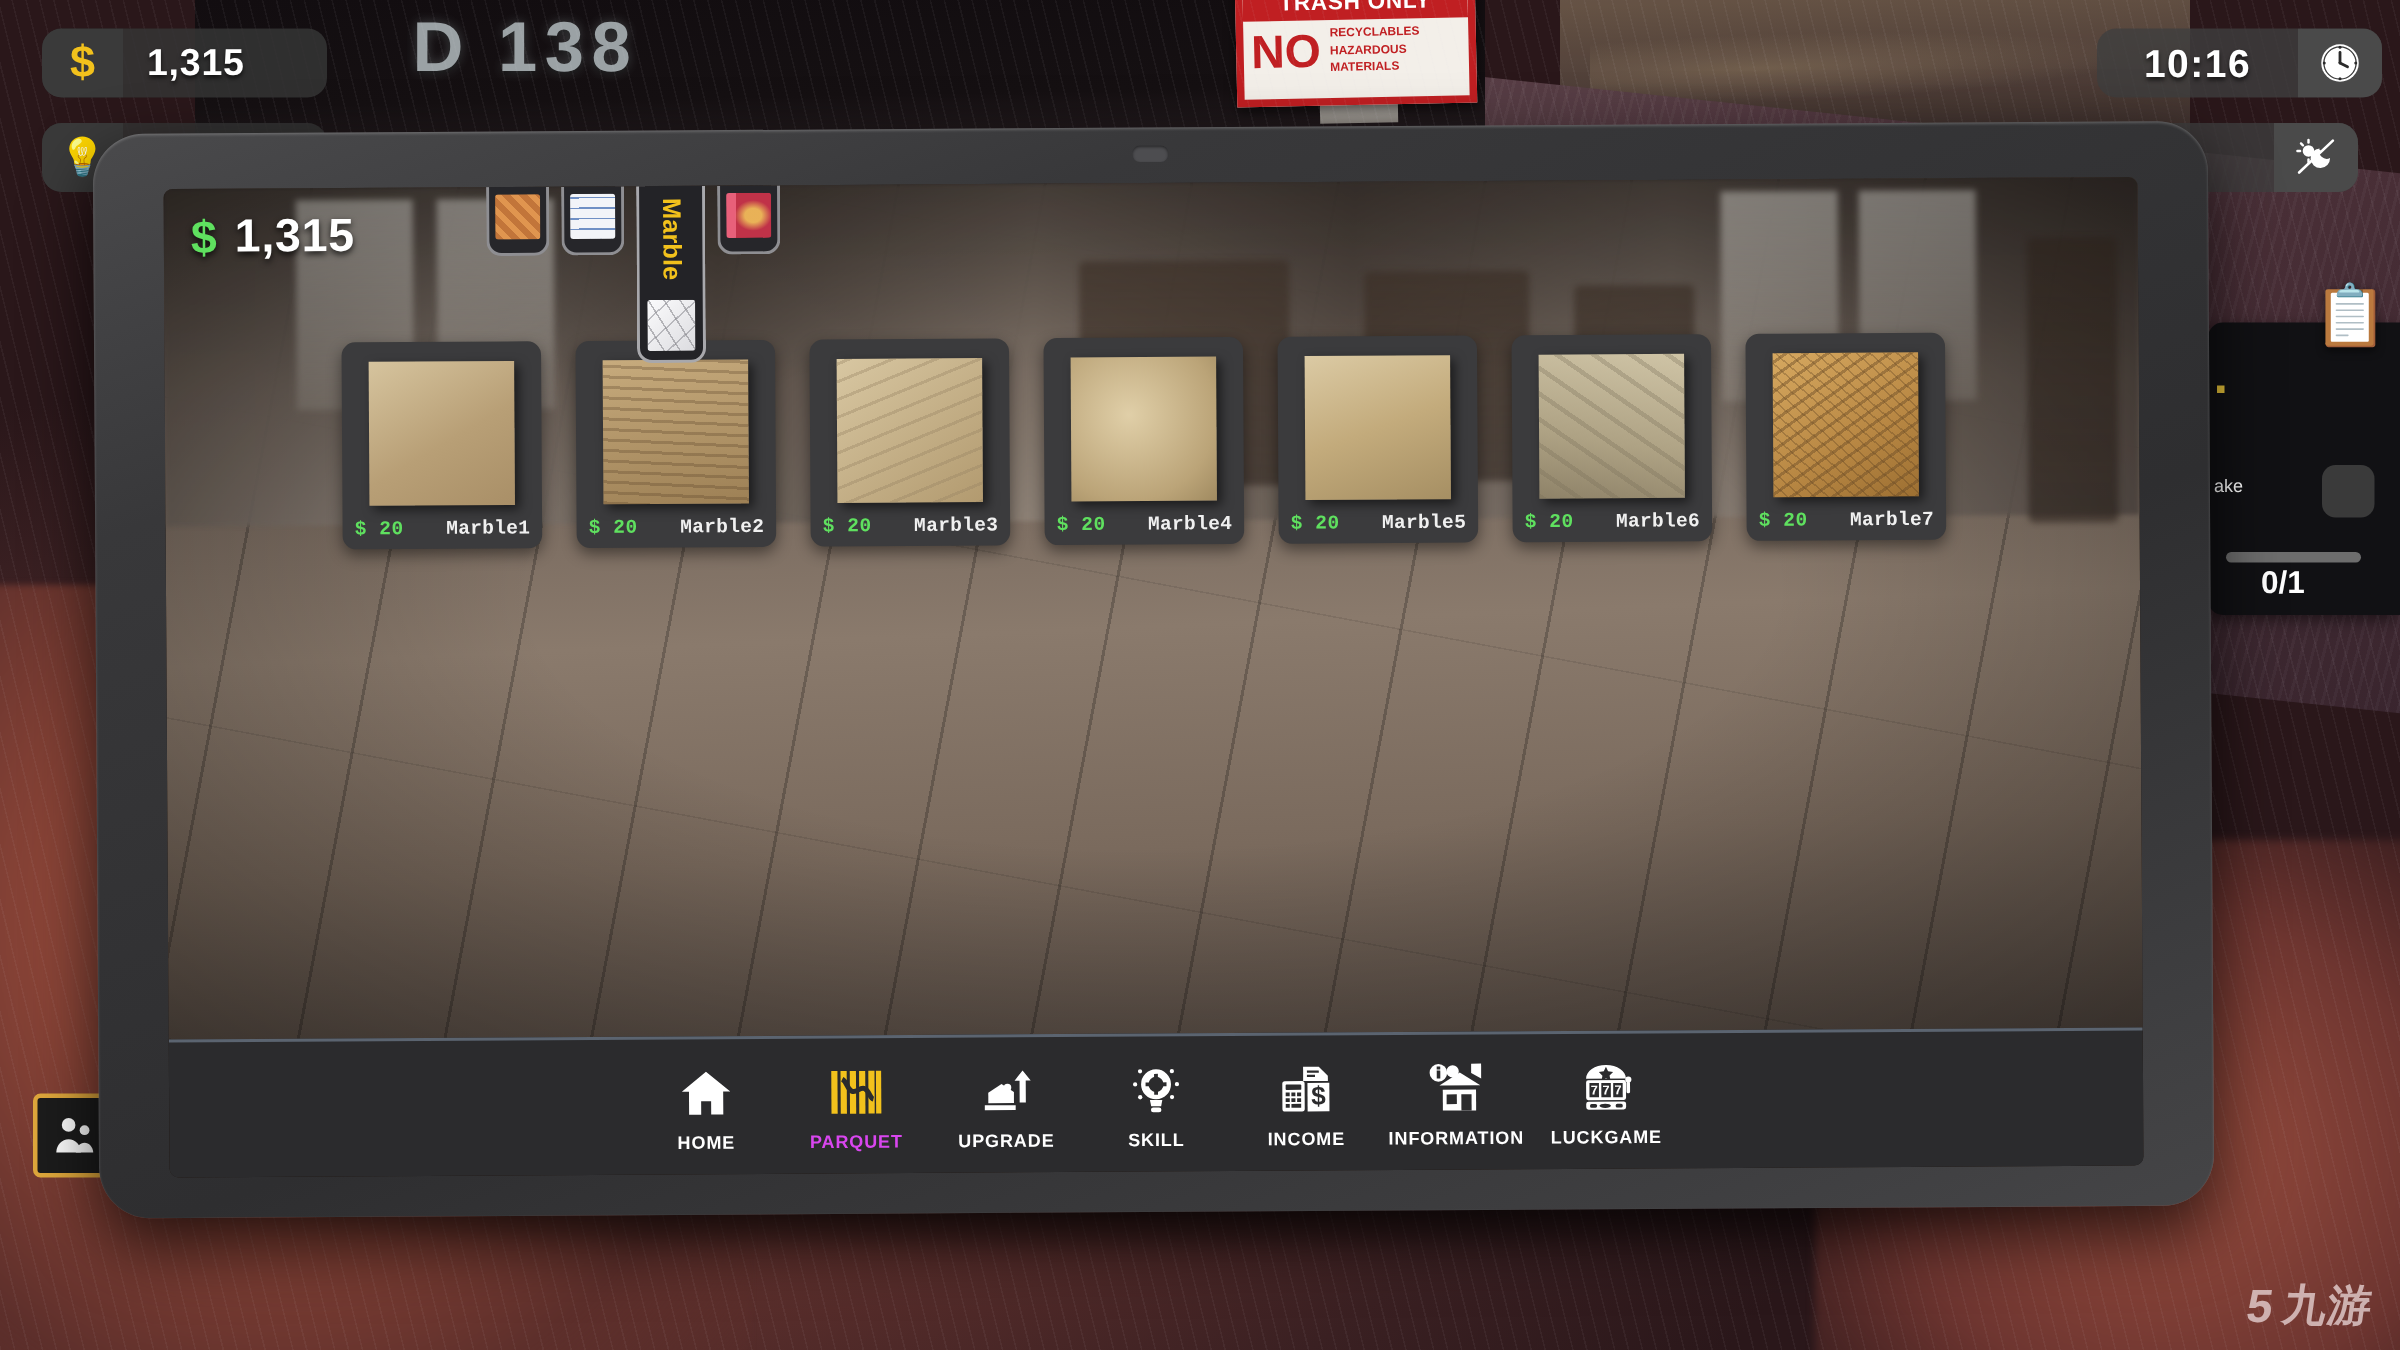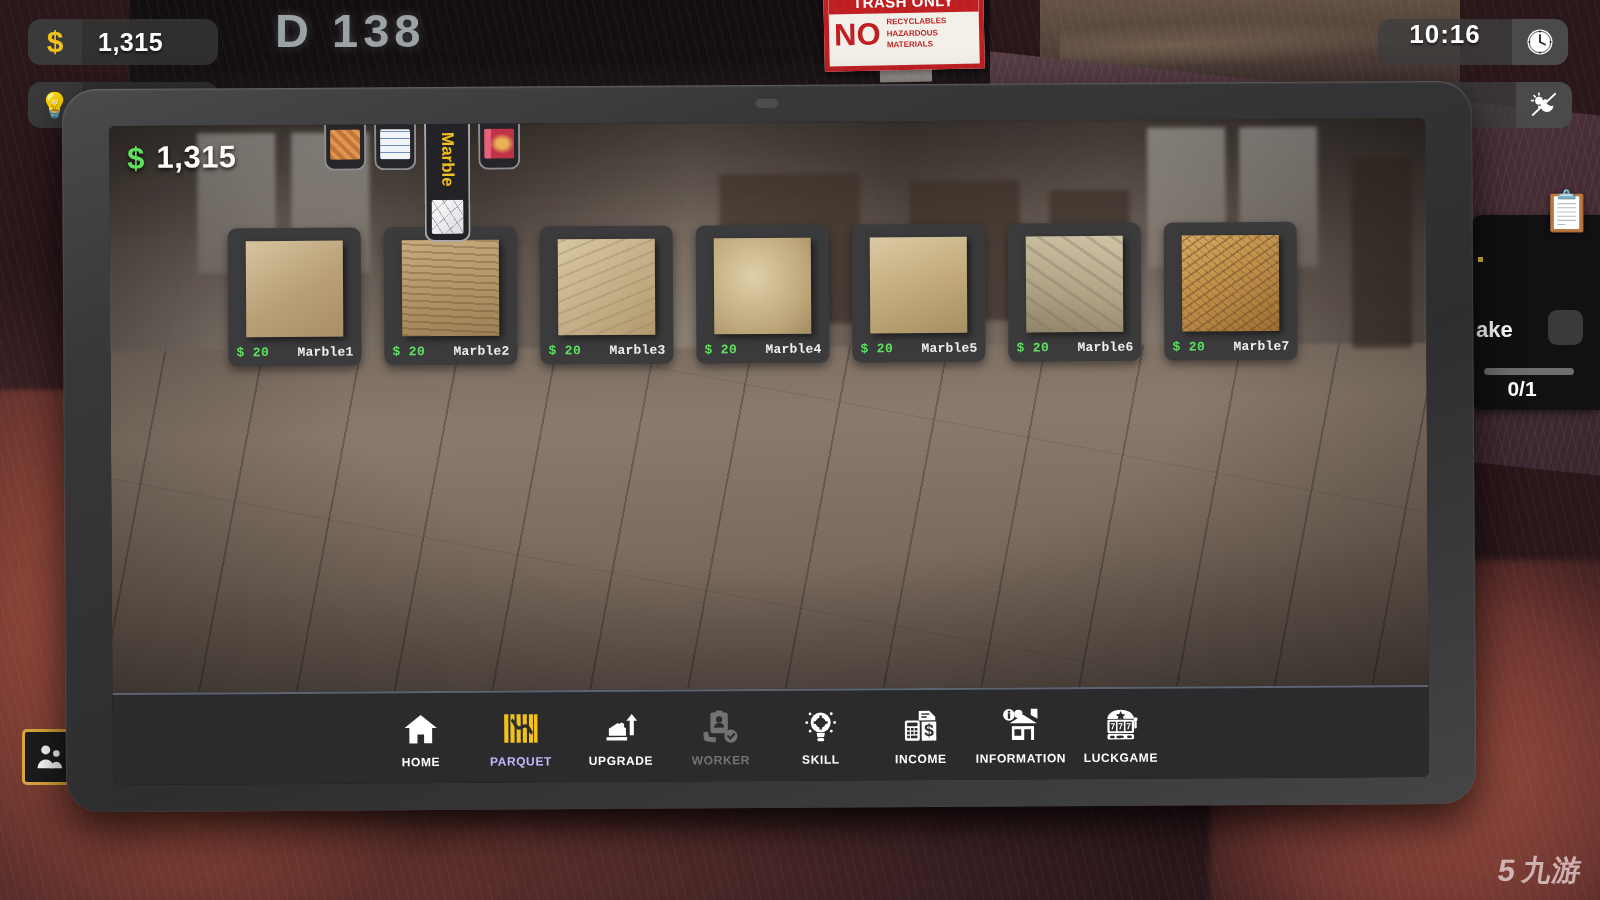--- a/index.html
+++ b/index.html
@@ -95,22 +95,22 @@
     border-radius:13px 0 0 13px; flex:0 0 auto;
   }
   .hud-val {
     color:#fff; font-size:25px; font-weight:700; letter-spacing:.5px;
     padding-left:16px; text-shadow:0 2px 3px rgba(0,0,0,.65);
   }
   .dollar-yellow { color:#f2c11c; font-size:30px; font-weight:700; line-height:1; }
   .bulb-glyph { font-size:25px; line-height:1; }
 
   #hud-clock {
-    position:absolute; right:32px; top:19px; height:46px; width:190px;
-    display:flex; justify-content:flex-end;
+    position:absolute; right:12px; top:19px; height:46px; width:190px;
+    display:flex; align-items:center; justify-content:flex-end;
     background:rgba(62,62,62,.8); border-radius:13px; overflow:hidden;
   }
   #hud-clock .t {
     color:#fff; font-size:26px; font-weight:700; letter-spacing:1px;
     flex:1 1 auto; text-align:center; text-shadow:0 2px 3px rgba(0,0,0,.65);
   }
   .hud-icon-box-r {
     width:56px; height:46px; background:#4a4a4a;
     display:flex; align-items:center; justify-content:center; flex:0 0 auto;
   }
@@ -131,21 +131,21 @@
   }
   #quest-panel .clip-icon {
     position:absolute; right:8px; top:-24px; font-size:40px; line-height:1;
     filter:drop-shadow(0 2px 3px rgba(0,0,0,.6));
   }
   #quest-panel .q-dot {
     position:absolute; left:6px; top:42px; width:5px; height:5px; background:#e8c33a;
   }
   #quest-panel .q-text {
     position:absolute; left:4px; top:102px; color:#fff;
-    font-size:22px; font-weight:700;
+    font-size:12px; font-weight:400;
   }
   #quest-panel .q-check {
     position:absolute; right:17px; top:95px; width:35px; height:35px;
     background:#3a3a3a; border-radius:9px;
   }
   #quest-panel .q-bar {
     position:absolute; left:12px; right:26px; top:153px; height:7px;
     background:#6d6d6d; border-radius:4px;
   }
   #quest-panel .q-count {
@@ -327,21 +327,21 @@
   .nav-item {
     width:100px; height:84px; display:flex; flex-direction:column;
     align-items:center; justify-content:center; gap:5px; cursor:pointer;
   }
   .nav-ico { height:42px; display:flex; align-items:center; justify-content:center; }
   .nav-ico svg { display:block; }
   .nav-lbl {
     color:#fff; font-size:12px; font-weight:700; letter-spacing:.6px;
     text-transform:uppercase; white-space:nowrap;
   }
-  .nav-item.active .nav-lbl { color:#c4b5fd; }
+  .nav-item.active .nav-lbl { color:#d946ef; }
   .nav-item.disabled .nav-lbl { color:#737375; }
   .nav-item.disabled .nav-ico svg { fill:#737375; }
   .nav-item .nav-ico svg { fill:#ffffff; }
   .nav-item.active .nav-ico svg.accent { fill:#f2c11c; }
 
   
   #watermark {
     position:absolute; right:18px; bottom:14px;
     display:flex; align-items:center; gap:7px; opacity:.78;
   }
@@ -569,34 +569,20 @@
         <div class="nav-item">
           <div class="nav-ico">
             <svg width="38" height="38" viewBox="0 0 24 24">
               <path d="M3 17.8h13v2.1H3z"></path>
               <path d="M4.5 12.5l5.6-3.6 5.2 3.4v4.6H4.5z"></path>
               <circle cx="12.6" cy="10.4" r="1.6"></circle>
               <path d="M19 3.2l3.4 4.3h-2.1v9.2h-2.6V7.5h-2.1z"></path>
             </svg>
           </div>
           <div class="nav-lbl">UPGRADE</div>
-        </div>
-        <div class="nav-item disabled">
-          <div class="nav-ico">
-            <svg width="38" height="38" viewBox="0 0 24 24">
-              <rect x="5.5" y="2.6" width="11" height="13.2" rx="1.3"></rect>
-              <rect x="8.6" y="1.4" width="4.8" height="2.4" rx="1.1"></rect>
-              <circle cx="11" cy="7" r="2" fill="#2b2b2d"></circle>
-              <path d="M7.8 12.2c0-1.8 1.4-3.1 3.2-3.1s3.2 1.3 3.2 3.1z" fill="#2b2b2d"></path>
-              <path d="M2.4 14.6c.9-.2 1.6.3 1.8 1.1l.4 2.2 4.4.6-.3 2.9-5.3-.5c-1.2-.1-2-.9-2.1-2l-.3-3.2z"></path>
-              <circle cx="18.4" cy="17.6" r="4.1"></circle>
-              <path d="M16.6 17.6l1.4 1.5 2.5-2.8" stroke="#2b2b2d" stroke-width="1.3" fill="none" stroke-linecap="round"></path>
-            </svg>
-          </div>
-          <div class="nav-lbl">WORKER</div>
         </div>
         <div class="nav-item">
           <div class="nav-ico">
             <svg width="38" height="38" viewBox="0 0 24 24">
               <circle cx="12" cy="9.4" r="6.3"></circle>
               <path d="M9.4 16h5.2l-.5 2.6H9.9z"></path>
               <rect x="9.8" y="19.2" width="4.4" height="2" rx="1"></rect>
               <circle cx="12" cy="9.4" r="3.2" fill="#2b2b2d"></circle>
               <g fill="#2b2b2d">
                 <rect x="11.2" y="5" width="1.6" height="2.2"></rect>

